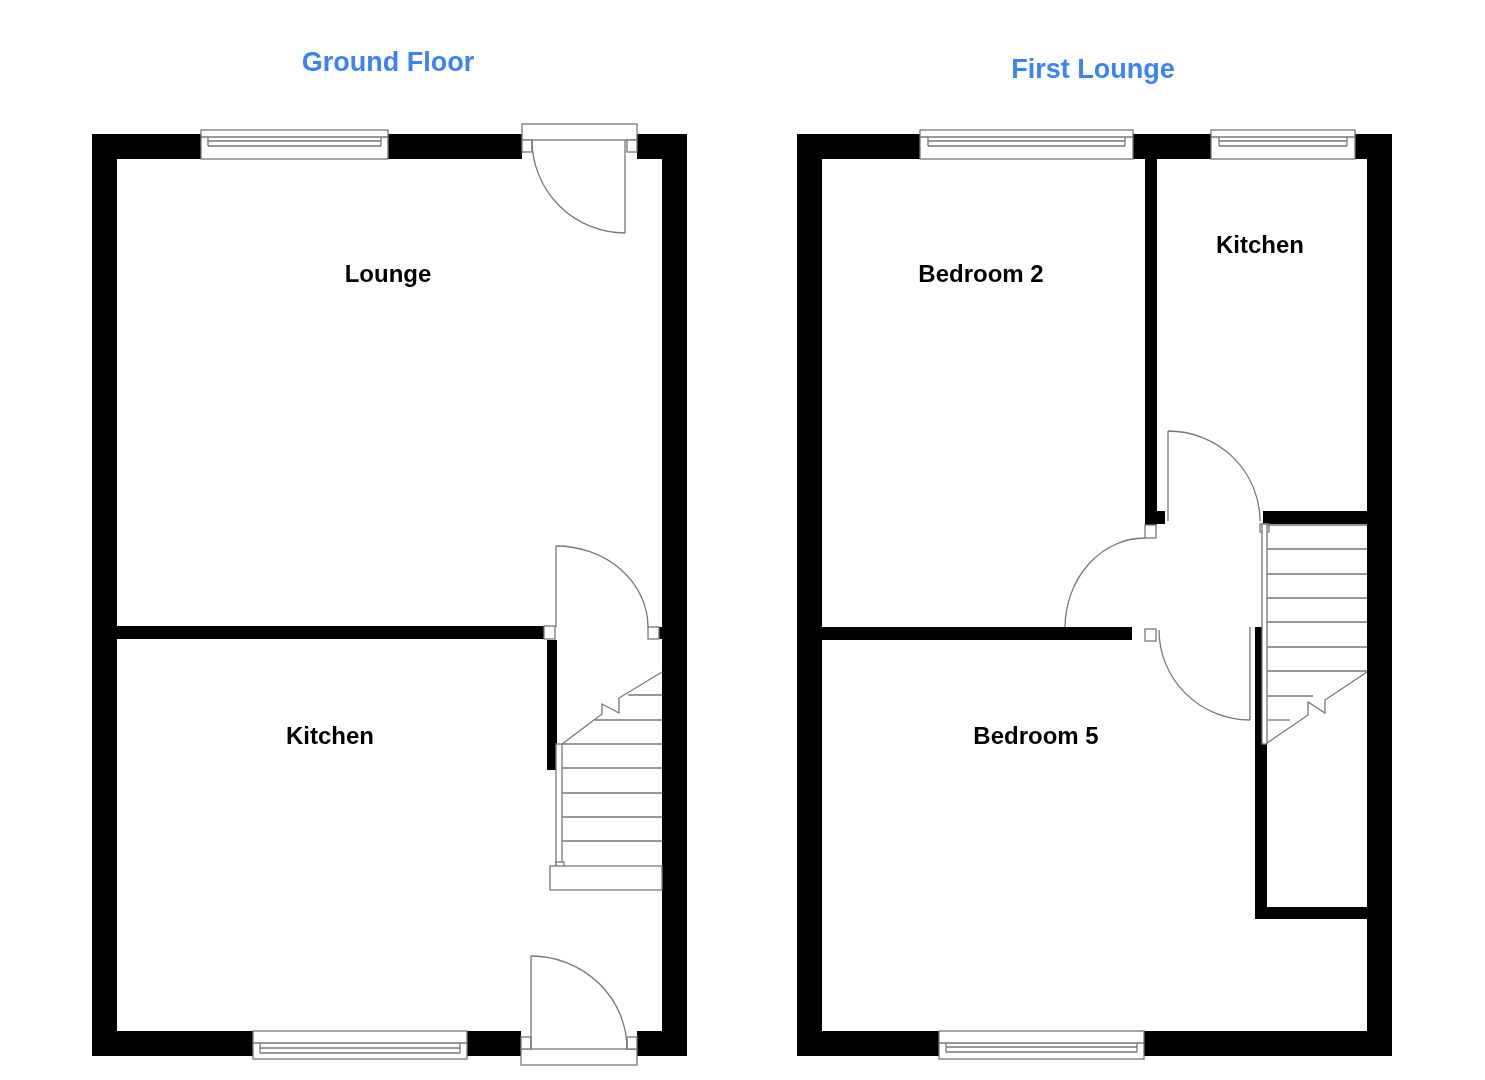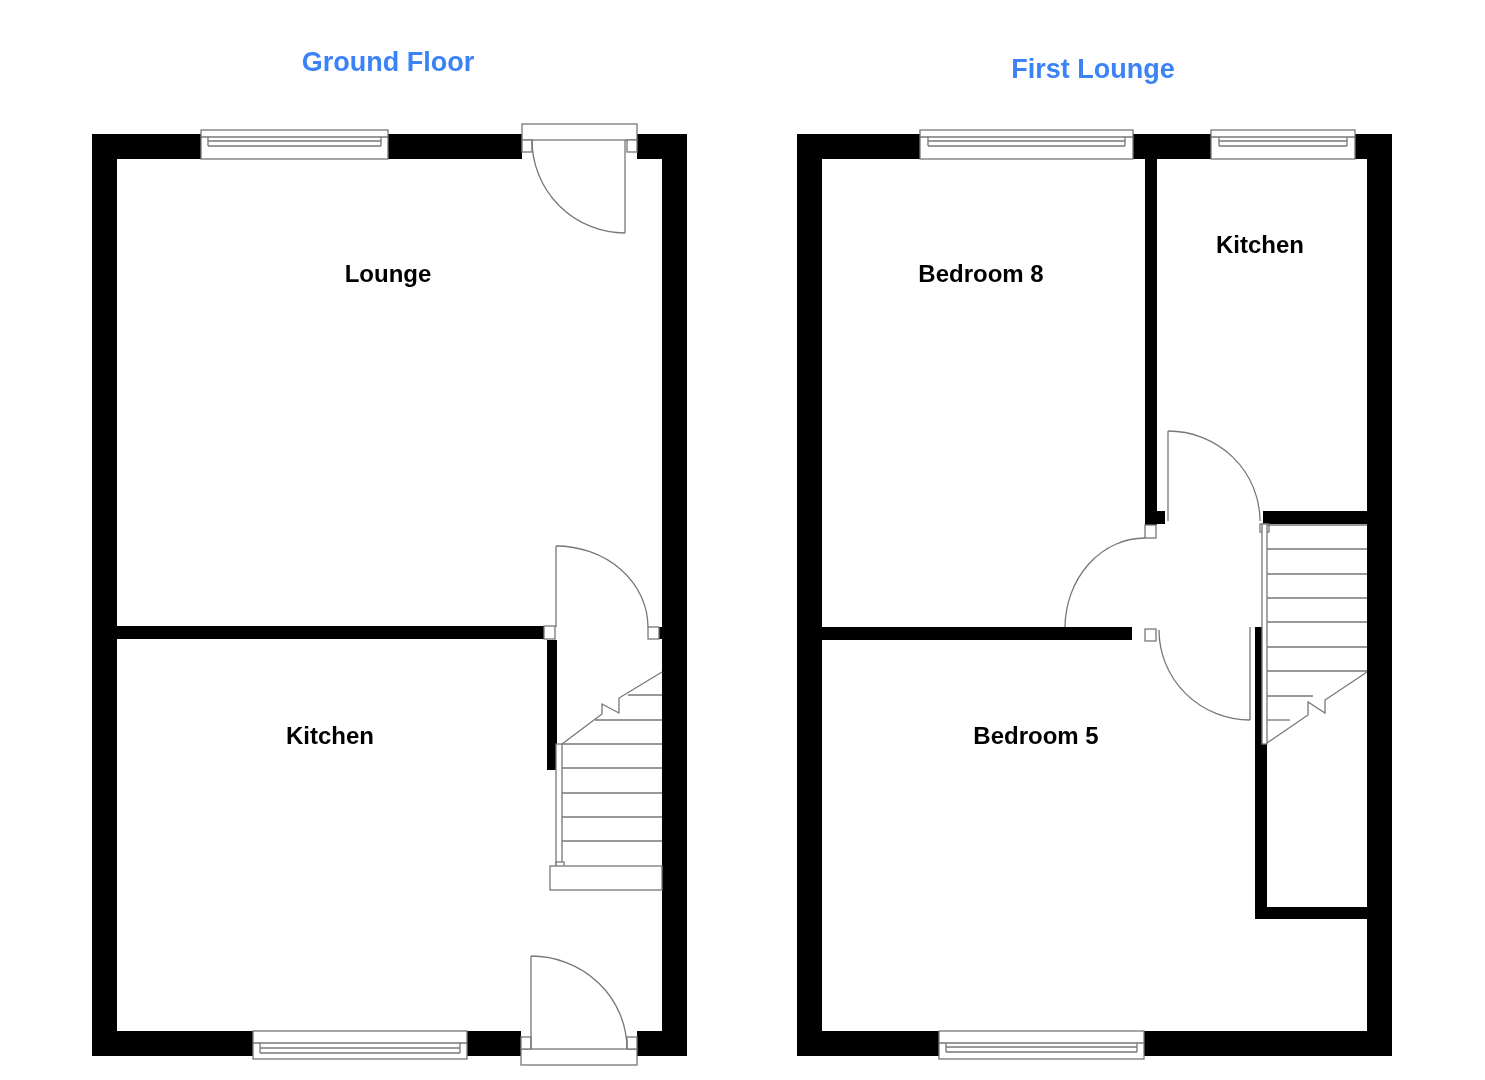--- a/index.html
+++ b/index.html
@@ -167,15 +167,15 @@
       <line class="line" x1="1137" y1="1043" x2="1137" y2="1052"></line>
     </g>
   </g>
 </svg>
 
 <div class="floor-title" style="left:388px; top:47px;">Ground Floor</div>
 <div class="floor-title" style="left:1093px; top:54px;">First Lounge</div>
 
 <div class="room-label" style="left:388px; top:260px;">Lounge</div>
 <div class="room-label" style="left:330px; top:722px;">Kitchen</div>
-<div class="room-label" style="left:981px; top:260px;">Bedroom 8</div>
+<div class="room-label" style="left:981px; top:260px;">Bedroom 2</div>
 <div class="room-label" style="left:1260px; top:231px;">Kitchen</div>
 <div class="room-label" style="left:1036px; top:722px;">Bedroom 5</div>
 
 </body></html>

